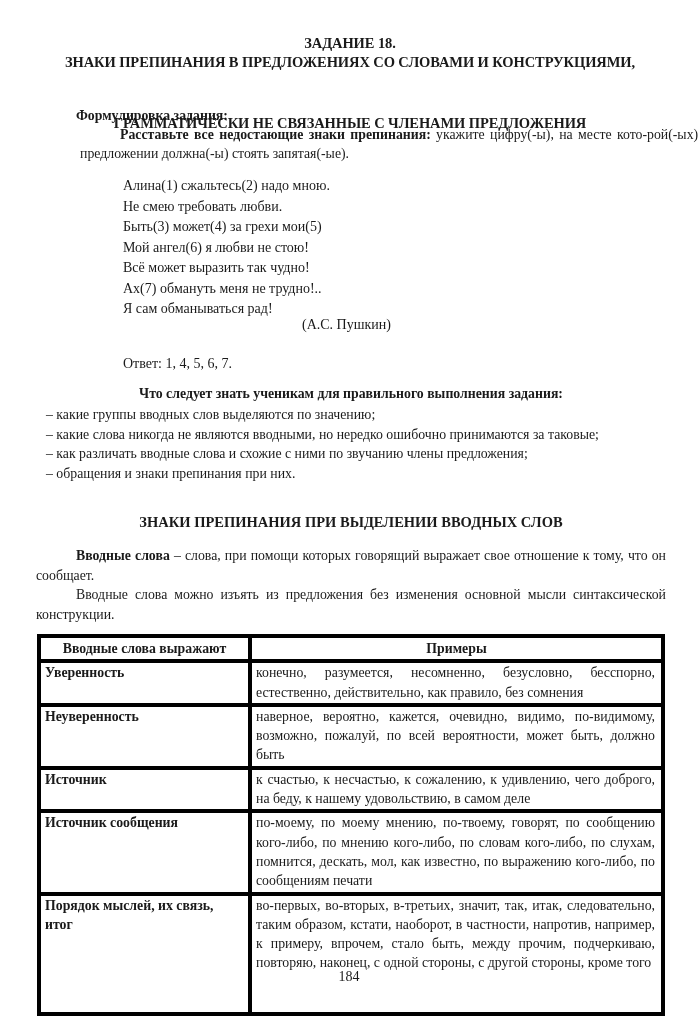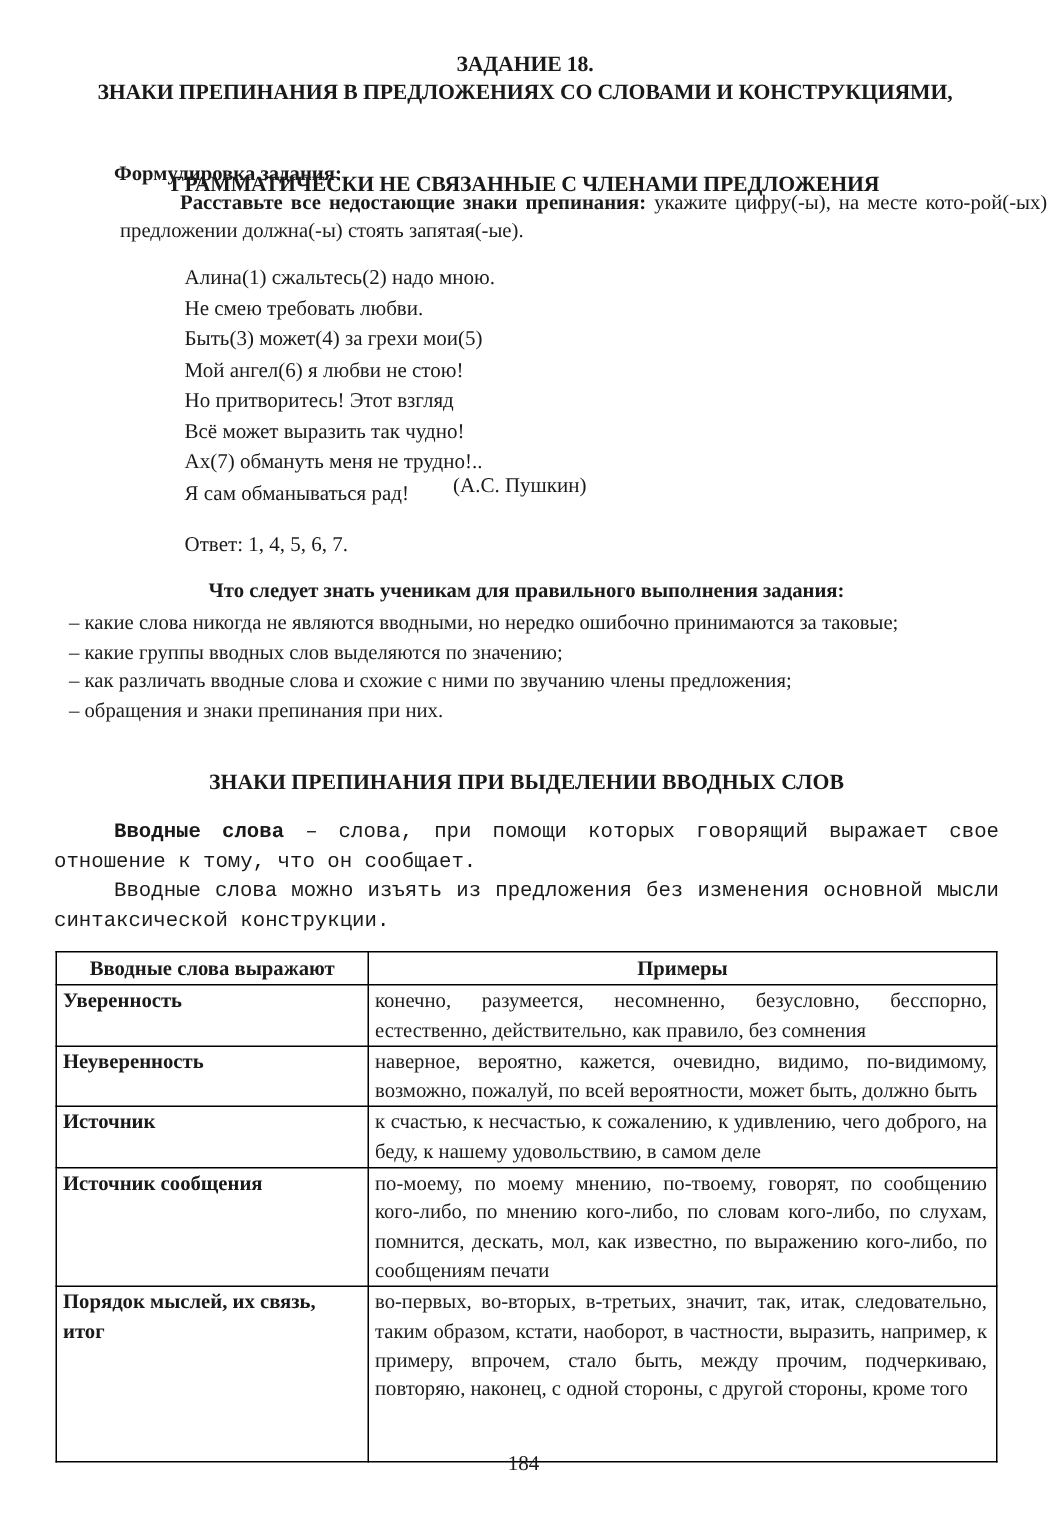--- a/index.html
+++ b/index.html
@@ -23,26 +23,26 @@
     .b { font-weight: bold; }
     .poem { position: absolute; left: 123px; top: 176px; font-size: 14px; line-height: 20.5px; }
     .poem div { white-space: nowrap; }
     .author { position: absolute; left: 302px; top: 317px; font-size: 14px; }
     .answer { position: absolute; left: 123px; top: 356px; font-size: 14px; }
     .know-title { position: absolute; left: 36px; width: 630px; top: 386px; text-align: center; font-weight: bold; font-size: 13.8px; }
     .list { position: absolute; left: 36px; width: 630px; top: 405px; font-size: 13.8px; line-height: 19.5px; }
     .list .li { text-indent: 10px; text-align: justify; }
     .sec-title { position: absolute; left: 36px; width: 630px; top: 514px; text-align: center; font-weight: bold; font-size: 14.5px; }
     .def { position: absolute; left: 36px; width: 630px; top: 546px; font-size: 13.8px; line-height: 19.5px; text-align: justify; }
-    .def .p { text-indent: 40px; font-family: Liberation Mono, monospace; }
+    .def .p { text-indent: 40px; }
     table {
       position: absolute; left: 37px; top: 634px; width: 628px;
       border-collapse: collapse; font-size: 13.8px; line-height: 19.3px;
     }
-    td, th { border: 1px solid #000000; vertical-align: top; padding: 0 6px 1px 4px; }
+    td, th { border: 4px solid #000000; vertical-align: top; padding: 0 6px 1px 4px; }
     th { font-weight: bold; text-align: center; padding: 1px 4px; }
     th.c1 { width: 199px; }
     td.c1 { font-weight: bold; text-align: left; }
     td.c2 { text-align: justify; }
     .row-last td { height: 115px; }
     .pagenum { position: absolute; left: 0; width: 698px; top: 969px; text-align: center; font-size: 14px; }
   </style>
 </head>
 <body>
 
@@ -55,33 +55,32 @@
   <div class="para b" style="top:106px; left:76px; width:590px;">Формулировка задания:</div>
   <div class="para" style="top:125px; text-indent:40px;margin-left:44px;">
     <span class="b">Расставьте все недостающие знаки препинания:</span><span> укажите цифру(-ы), на месте кото-рой(-ых) в предложении должна(-ы) стоять запятая(-ые).</span>
   </div>
 
   <div class="poem">
     <div>Алина(1) сжальтесь(2) надо мною.</div>
     <div>Не смею требовать любви.</div>
     <div>Быть(3) может(4) за грехи мои(5)</div>
     <div>Мой ангел(6) я любви не стою!</div>
-    <div>Но притворитесь! Этот взгляд</div>
     <div>Всё может выразить так чудно!</div>
     <div>Ах(7) обмануть меня не трудно!..</div>
     <div>Я сам обманываться рад!</div>
   </div>
   <div class="author">(А.С. Пушкин)</div>
 
   <div class="answer">Ответ: 1, 4, 5, 6, 7.</div>
 
   <div class="know-title">Что следует знать ученикам для правильного выполнения задания:</div>
   <div class="list">
+    <div class="li">– какие группы вводных слов выделяются по значению;</div>
     <div class="li">– какие слова никогда не являются вводными, но нередко ошибочно принимаются за таковые;</div>
-    <div class="li">– какие группы вводных слов выделяются по значению;</div>
     <div class="li">– как различать вводные слова и схожие с ними по звучанию члены предложения;</div>
     <div class="li">– обращения и знаки препинания при них.</div>
   </div>
 
   <div class="sec-title">ЗНАКИ ПРЕПИНАНИЯ ПРИ ВЫДЕЛЕНИИ ВВОДНЫХ СЛОВ</div>
   <div class="def">
     <div class="p"><span class="b">Вводные слова</span><span> – слова, при помощи которых говорящий выражает свое отношение к тому, что он сообщает.</span></div>
     <div class="p">Вводные слова можно изъять из предложения без изменения основной мысли синтаксической конструкции.</div>
   </div>
 
@@ -104,19 +103,19 @@
       <tr>
         <td class="c1">Источник</td>
         <td class="c2">к счастью, к несчастью, к сожалению, к удивлению, чего доброго, на беду, к нашему удовольствию, в самом деле</td>
       </tr>
       <tr>
         <td class="c1">Источник сообщения</td>
         <td class="c2">по-моему, по моему мнению, по-твоему, говорят, по сообщению кого-либо, по мнению кого-либо, по словам кого-либо, по слухам, помнится, дескать, мол, как известно, по выражению кого-либо, по сообщениям печати</td>
       </tr>
       <tr class="row-last">
         <td class="c1">Порядок мыслей, их связь, итог</td>
-        <td class="c2">во-первых, во-вторых, в-третьих, значит, так, итак, следовательно, таким образом, кстати, наоборот, в частности, выразить, например, к примеру, впрочем, стало быть, между прочим, подчеркиваю, повторяю, наконец, с одной стороны, с другой стороны, кроме того</td>
+        <td class="c2">во-первых, во-вторых, в-третьих, значит, так, итак, следовательно, таким образом, кстати, наоборот, в частности, напротив, например, к примеру, впрочем, стало быть, между прочим, подчеркиваю, повторяю, наконец, с одной стороны, с другой стороны, кроме того</td>
       </tr>
     </tbody>
   </table>
 
   <div class="pagenum">184</div>
 </div>
 
 </body></html>

